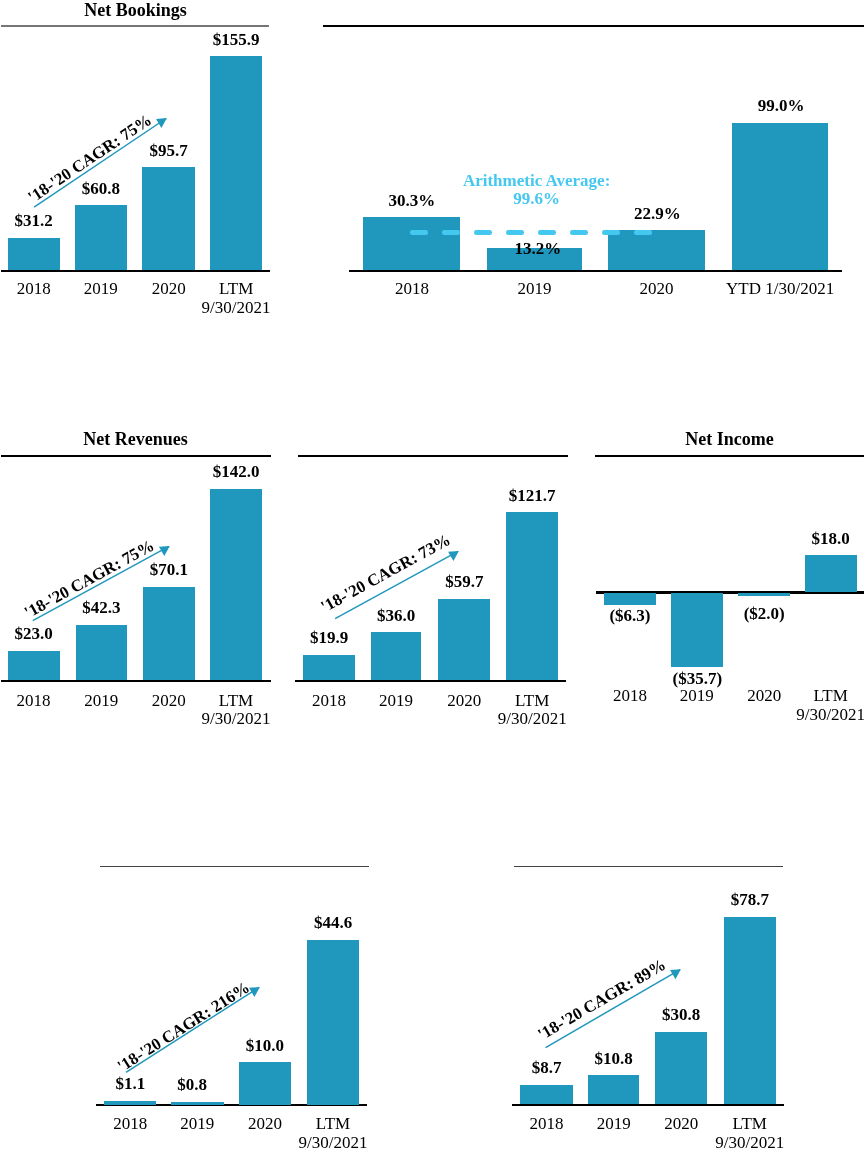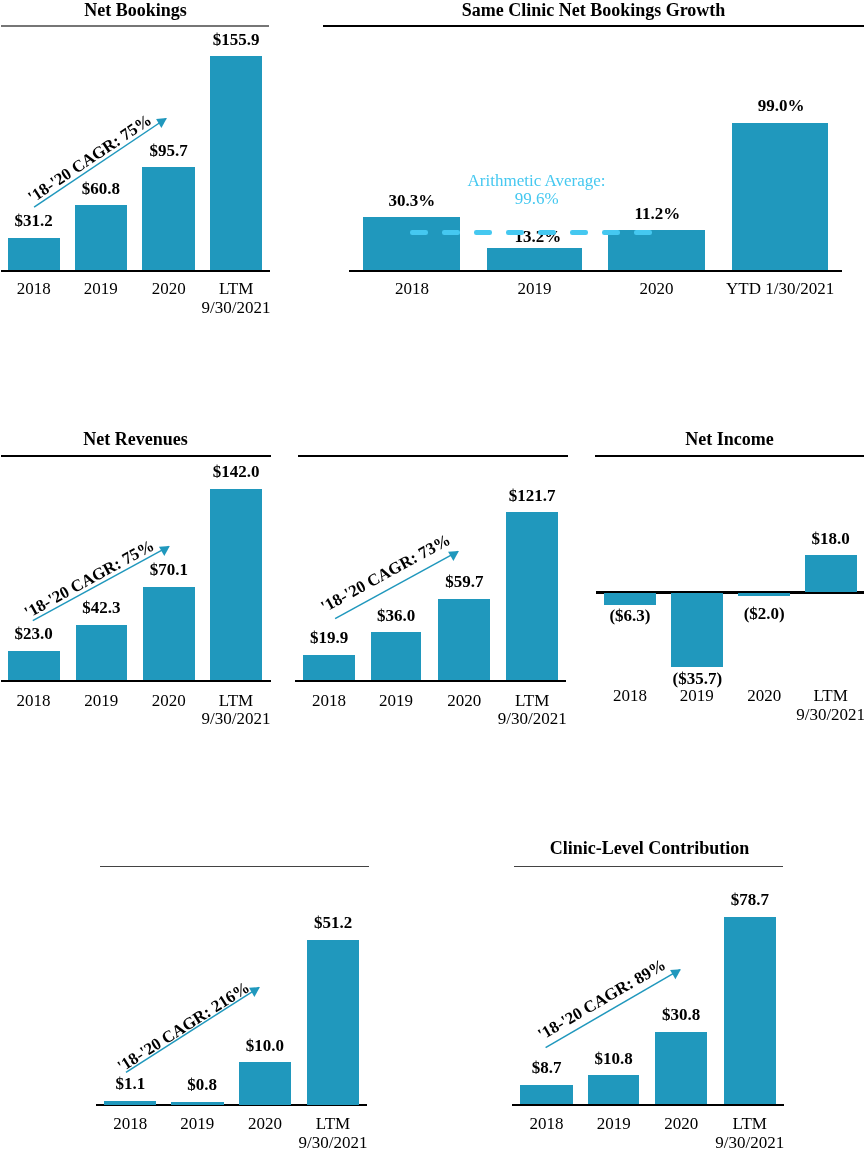--- a/index.html
+++ b/index.html
@@ -8,21 +8,21 @@
   *{-webkit-font-smoothing:antialiased;}
   #page{position:relative;width:866px;height:1154px;background:#fff;}
   .chart{position:absolute;left:0;top:0;width:866px;height:1154px;}
   .ptitle{position:absolute;width:400px;text-align:center;font-weight:bold;font-size:18px;line-height:18px;color:#000;white-space:nowrap;}
   .trule{position:absolute;}
   .axis{position:absolute;background:#000;}
   .bar{position:absolute;background:#2098bd;}
   .vlab{position:absolute;width:120px;text-align:center;font-weight:bold;font-size:17px;line-height:17px;color:#000;white-space:nowrap;}
   .xlab{position:absolute;width:140px;text-align:center;font-size:17px;line-height:18.3px;color:#000;white-space:nowrap;}
   .cagr{position:absolute;font-weight:bold;font-size:16.7px;line-height:16.7px;color:#000;white-space:nowrap;transform-origin:0 100%;text-rendering:geometricPrecision;}
-  .avgtxt{position:absolute;width:280px;text-align:center;font-weight:normal;font-size:17px;line-height:17px;color:#45c8f0;white-space:nowrap;}
+  .avgtxt{position:absolute;width:280px;text-align:center;font-weight:bold;font-size:17px;line-height:17px;color:#45c8f0;white-space:nowrap;}
   .avgline{position:absolute;height:4.5px;border-radius:2.2px;}
   svg.ov{position:absolute;left:0;top:0;overflow:visible;pointer-events:none;}
 </style>
 </head>
 <body>
 
 <div id="page">
 
 <div class="chart">
   <div class="ptitle" style="left:-64.40px;top:1.00px">Net Bookings</div>
@@ -50,30 +50,29 @@
     <div>9/30/2021</div>
   </div>
   <svg class="ov" style="left:32px;top:112px" viewBox="0 0 139 98" width="139" height="98">
     <line x1="2.10" y1="95.20" x2="134.00" y2="6.50" stroke="#2098bd" stroke-width="1.5"></line>
     <path d="M 124.10 6.90 L 134.90 6.10 L 129.40 16.10 Z" fill="#2098bd"></path>
   </svg>
   <div class="cagr" style="left:34.10px;top:190.50px;transform:rotate(-33.92deg) translate(1.43px,-0.61px)">'18-'20 CAGR: 75%</div>
 </div>
 
 <div class="chart">
-  <div class="ptitle" style="left:393.50px;top:1.00px">Same Clinic Net Bookings Growth</div>
   <div class="trule" style="left:323.00px;top:25.40px;width:541.00px;height:1.80px;background:#000"></div>
   <div class="axis" style="left:349.40px;top:269.60px;width:493.00px;height:2.70px"></div>
   <div class="bar" style="left:363.40px;top:217.39px;width:97.00px;height:52.61px"></div>
   <div class="bar" style="left:486.50px;top:247.50px;width:95.80px;height:22.50px"></div>
   <div class="bar" style="left:608.10px;top:230.42px;width:96.60px;height:39.58px"></div>
   <div class="bar" style="left:732.00px;top:122.83px;width:96.20px;height:147.17px"></div>
   <div class="vlab" style="left:351.90px;top:191.89px">30.3%</div>
-  <div class="vlab" style="left:477.80px;top:228px">13.2%</div>
-  <div class="vlab" style="left:597.40px;top:204.92px">11.2%</div>
+  <div class="vlab" style="left:477.80px;top:240px">13.2%</div>
+  <div class="vlab" style="left:597.40px;top:204.92px">22.9%</div>
   <div class="vlab" style="left:721.10px;top:97.33px">99.0%</div>
   <div class="xlab" style="left:341.90px;top:280.40px">
     <div>2018</div>
   </div>
   <div class="xlab" style="left:464.40px;top:280.40px">
     <div>2019</div>
   </div>
   <div class="xlab" style="left:586.40px;top:280.40px">
     <div>2020</div>
   </div>
@@ -183,23 +182,23 @@
 </div>
 
 <div class="chart">
   <div class="trule" style="left:100.00px;top:865.50px;width:268.50px;height:1.60px;background:#434343"></div>
   <div class="axis" style="left:95.90px;top:1104.00px;width:271.00px;height:2.30px"></div>
   <div class="bar" style="left:104.40px;top:1100.53px;width:51.70px;height:4.47px"></div>
   <div class="bar" style="left:170.70px;top:1101.64px;width:53.30px;height:3.36px"></div>
   <div class="bar" style="left:238.90px;top:1062.42px;width:52.00px;height:42.58px"></div>
   <div class="bar" style="left:306.70px;top:939.58px;width:52.60px;height:165.42px"></div>
   <div class="vlab" style="left:70.25px;top:1075.03px">$1.1</div>
-  <div class="vlab" style="left:142px;top:1076.14px">$0.8</div>
+  <div class="vlab" style="left:132px;top:1076.14px">$0.8</div>
   <div class="vlab" style="left:204.90px;top:1036.92px">$10.0</div>
-  <div class="vlab" style="left:273.00px;top:914.08px">$51.2</div>
+  <div class="vlab" style="left:273.00px;top:914.08px">$44.6</div>
   <div class="xlab" style="left:60.25px;top:1115.40px">
     <div>2018</div>
   </div>
   <div class="xlab" style="left:127.35px;top:1115.40px">
     <div>2019</div>
   </div>
   <div class="xlab" style="left:194.90px;top:1115.40px">
     <div>2020</div>
   </div>
   <div class="xlab" style="left:263.00px;top:1115.40px">
@@ -207,21 +206,20 @@
     <div>9/30/2021</div>
   </div>
   <svg class="ov" style="left:124px;top:981px" viewBox="0 0 141 94" width="141" height="94">
     <line x1="2.00" y1="91.30" x2="135.00" y2="6.40" stroke="#2098bd" stroke-width="1.5"></line>
     <path d="M 125.10 6.80 L 135.90 6.00 L 130.40 16.00 Z" fill="#2098bd"></path>
   </svg>
   <div class="cagr" style="left:126.00px;top:1055.60px;transform:rotate(-32.55deg) translate(-3.37px,1.38px)">'18-'20 CAGR: 216%</div>
 </div>
 
 <div class="chart">
-  <div class="ptitle" style="left:449.60px;top:839.00px">Clinic-Level Contribution</div>
   <div class="trule" style="left:514.30px;top:865.50px;width:268.50px;height:1.60px;background:#434343"></div>
   <div class="axis" style="left:511.80px;top:1103.80px;width:272.00px;height:2.30px"></div>
   <div class="bar" style="left:520.10px;top:1084.89px;width:53.00px;height:19.61px"></div>
   <div class="bar" style="left:587.90px;top:1075.03px;width:51.50px;height:29.47px"></div>
   <div class="bar" style="left:655.10px;top:1031.76px;width:52.10px;height:72.74px"></div>
   <div class="bar" style="left:723.80px;top:916.61px;width:51.90px;height:187.89px"></div>
   <div class="vlab" style="left:486.60px;top:1059.39px">$8.7</div>
   <div class="vlab" style="left:553.65px;top:1049.53px">$10.8</div>
   <div class="vlab" style="left:621.15px;top:1006.26px">$30.8</div>
   <div class="vlab" style="left:689.75px;top:891.11px">$78.7</div>

